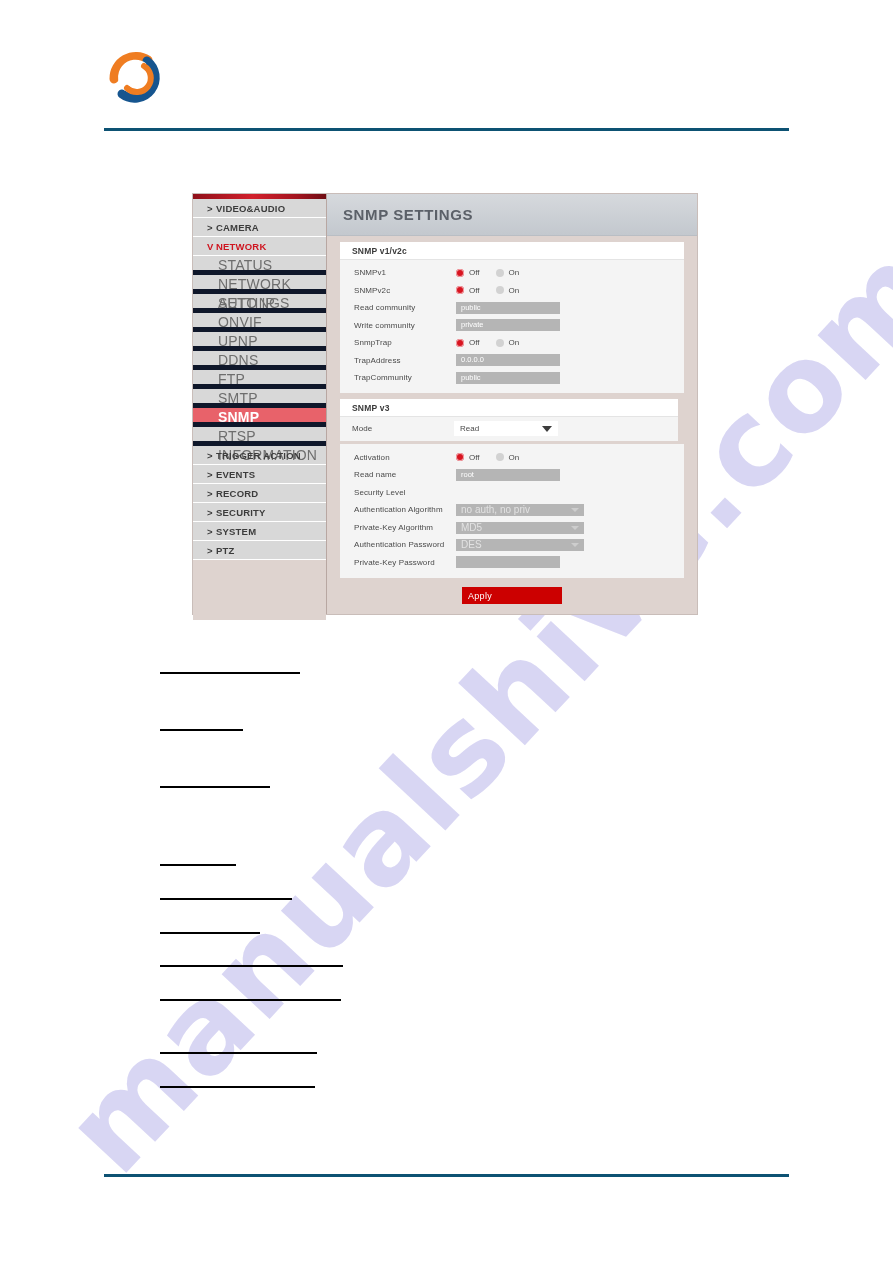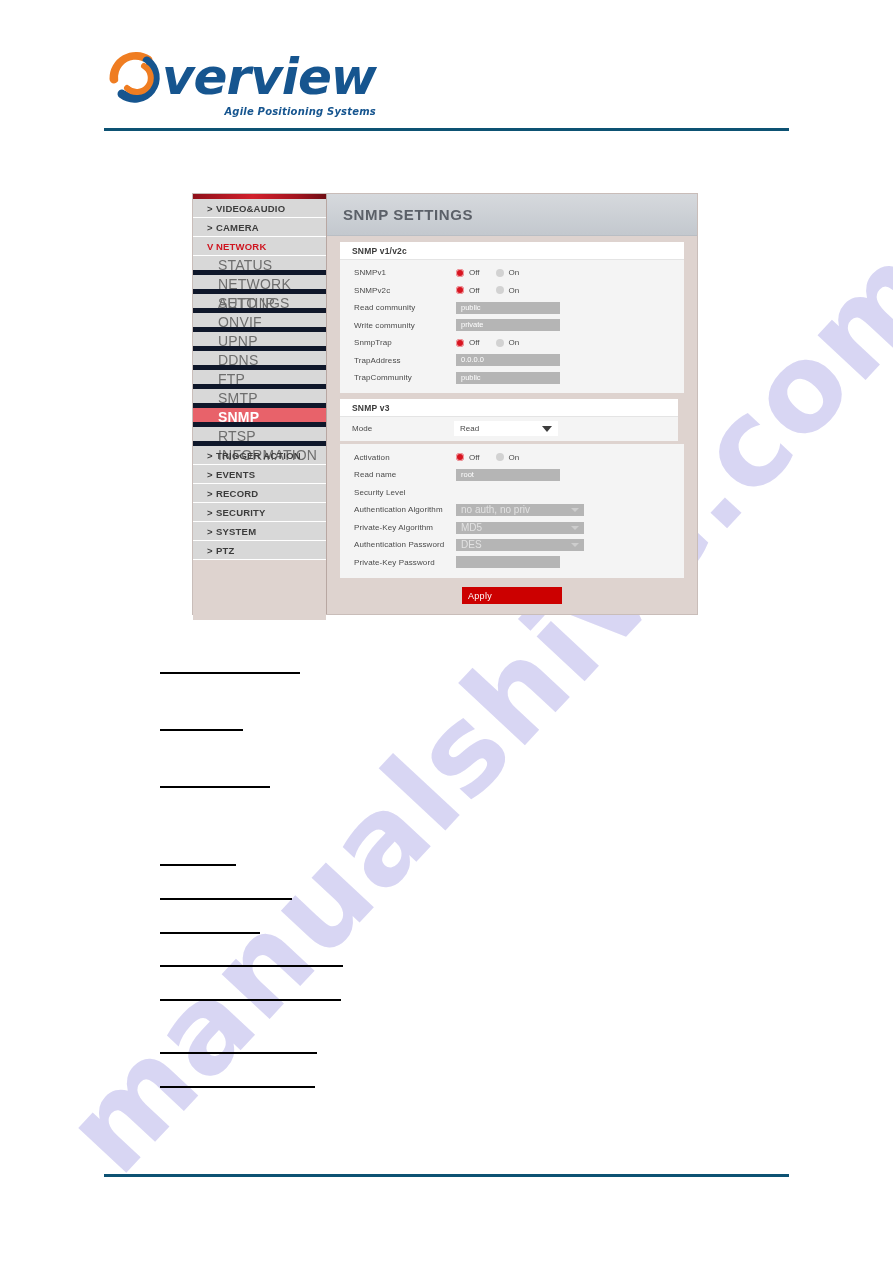--- a/index.html
+++ b/index.html
@@ -347,24 +347,20 @@
 <div class="doc-header">
   <div class="logo-wrap">
     <div class="logo-mark">
       <svg width="62" height="62" viewBox="0 0 62 62" aria-hidden="true">
         <path d="M44 12 A22 22 0 0 0 10 31" fill="none" stroke="#ef7d22" stroke-width="9" stroke-linecap="round"></path>
         <path d="M43 13 A20 20 0 1 1 18 46" fill="none" stroke="#16558f" stroke-width="9" stroke-linecap="round"></path>
         <path d="M41 17 A15 15 0 0 0 22 41" fill="none" stroke="#ffffff" stroke-width="4"></path>
         <path d="M40 18 A14 14 0 1 1 23 40" fill="none" stroke="#ef7d22" stroke-width="6" stroke-linecap="round"></path>
         <circle cx="31" cy="31" r="9" fill="#ffffff"></circle>
       </svg>
-    </div>
-    <div class="logo-textblock">
-      <div class="logo-word">verview</div>
-      <div class="logo-tag">Agile Positioning Systems</div>
     </div>
   </div>
   <div class="rule-top"></div>
 </div>
 
 <div class="ui-shot">
 
   <div class="ui-sidebar">
     <div class="sidebar-topbar"></div>
 

